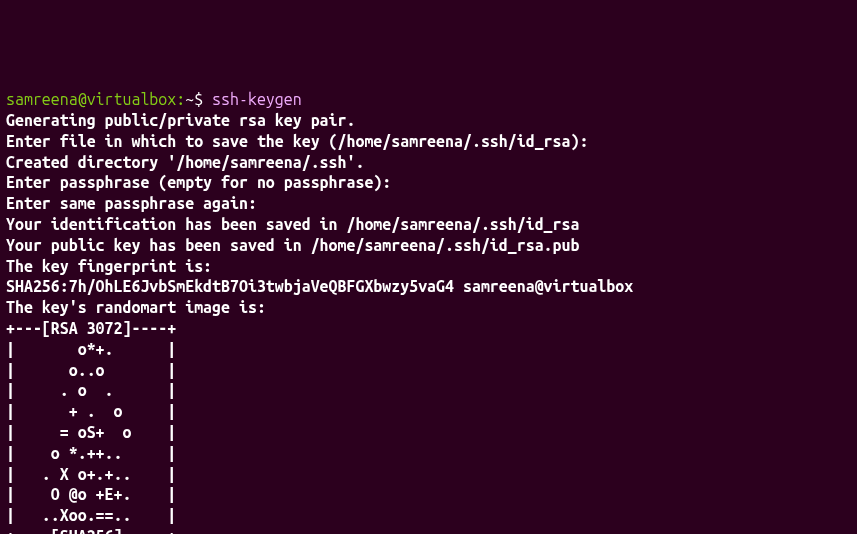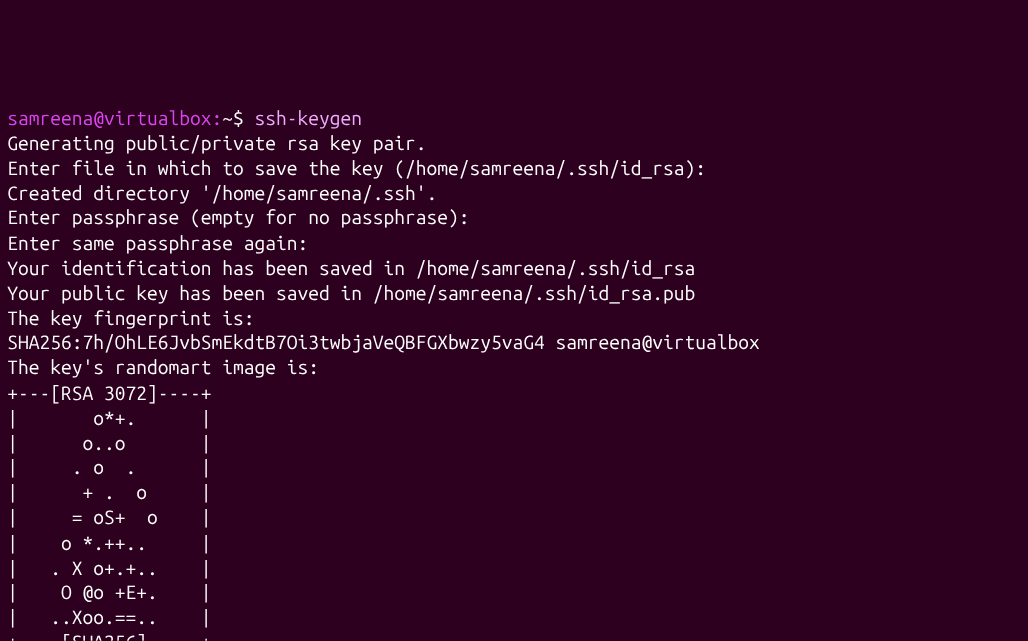--- a/index.html
+++ b/index.html
@@ -20,33 +20,34 @@
       white-space: pre;
     }
     .terminal {
       width: 100%;
       height: 100%;
     }
     .line {
       display: block;
     }
     .prompt-user {
-      color: #d946ef;
+      color: #84cc16;
     }
     .prompt-path {
       color: #ffffff;
     }
     .prompt-dollar {
       color: #ffffff;
     }
     .command {
       color: #f0abfc;
     }
     .output {
       color: #ffffff;
+      font-weight: bold;
     }
   </style>
 </head>
 <body>
 
 
 
 <div class="terminal"><span class="line"><span class="prompt-user">samreena@virtualbox</span><span class="prompt-user">:</span><span class="prompt-path">~</span><span class="prompt-dollar">$ </span><span class="command">ssh-keygen</span></span><span class="line output">Generating public/private rsa key pair.</span><span class="line output">Enter file in which to save the key (/home/samreena/.ssh/id_rsa):</span><span class="line output">Created directory '/home/samreena/.ssh'.</span><span class="line output">Enter passphrase (empty for no passphrase):</span><span class="line output">Enter same passphrase again:</span><span class="line output">Your identification has been saved in /home/samreena/.ssh/id_rsa</span><span class="line output">Your public key has been saved in /home/samreena/.ssh/id_rsa.pub</span><span class="line output">The key fingerprint is:</span><span class="line output">SHA256:7h/OhLE6JvbSmEkdtB7Oi3twbjaVeQBFGXbwzy5vaG4 samreena@virtualbox</span><span class="line output">The key's randomart image is:</span><span class="line output">+---[RSA 3072]----+</span><span class="line output">|       o*+.      |</span><span class="line output">|      o..o       |</span><span class="line output">|     . o  .      |</span><span class="line output">|      + .  o     |</span><span class="line output">|     = oS+  o    |</span><span class="line output">|    o *.++..     |</span><span class="line output">|   . X o+.+..    |</span><span class="line output">|    O @o +E+.    |</span><span class="line output">|   ..Xoo.==..    |</span><span class="line output">+----[SHA256]-----+</span></div>
 
 

